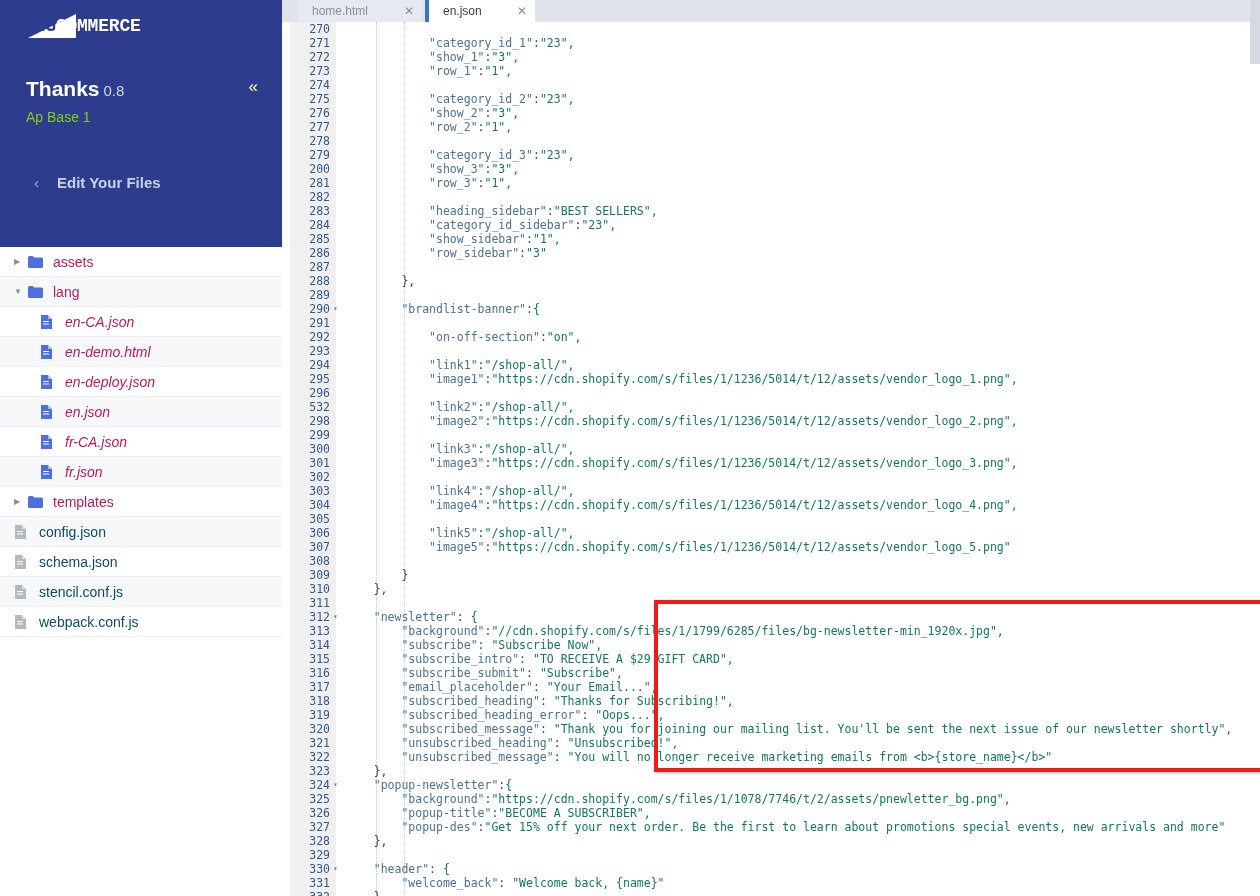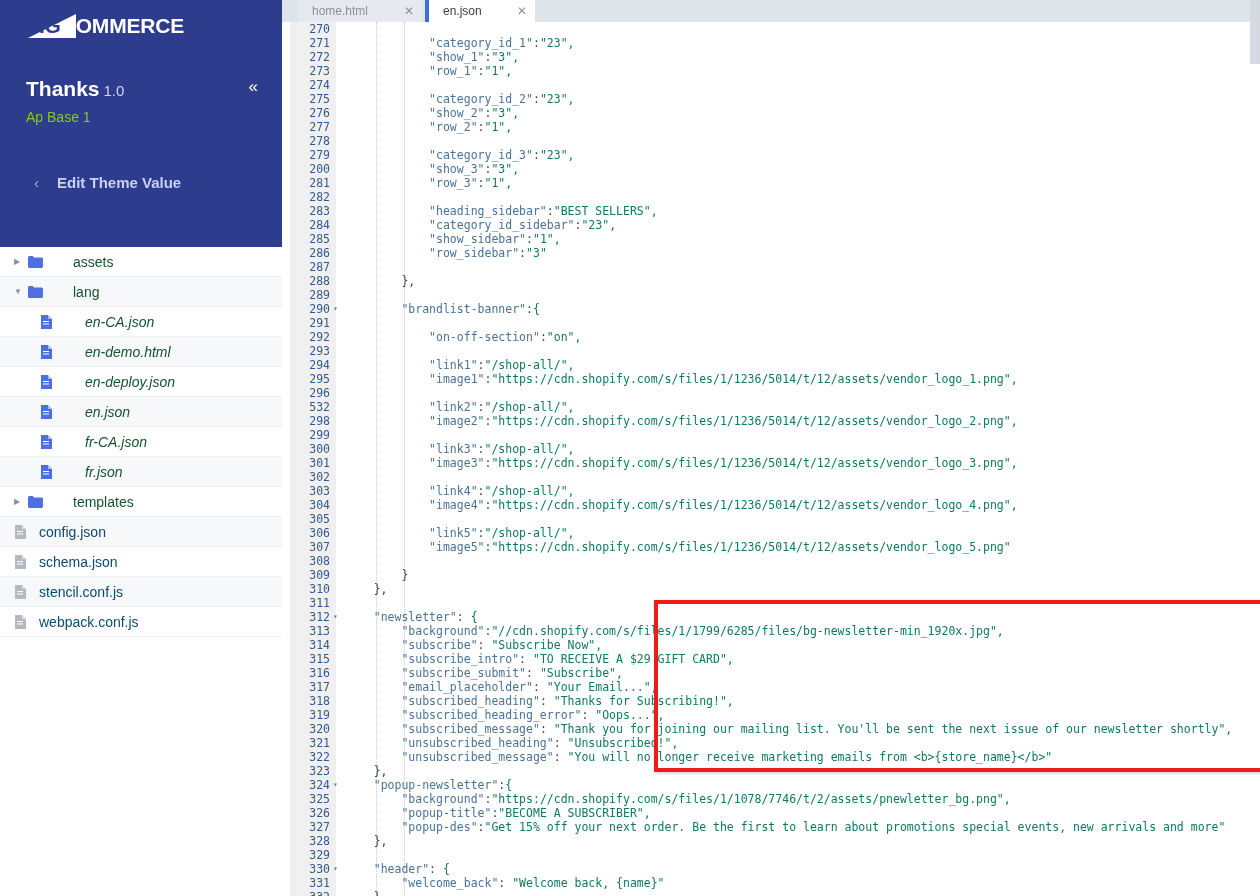--- a/index.html
+++ b/index.html
@@ -11,22 +11,22 @@
   }
   #app { display: flex; width: 1260px; height: 896px; position: relative; }
 
   
   #sidebar { width: 282px; height: 896px; background: #ffffff; position: relative; flex: 0 0 282px; }
   .side-blue { background: #2d3c8c; height: 247px; padding: 0; position: relative; }
 
   .logo-wrap { padding: 14px 0 0 24px; height: 46px; }
   .logo { position: relative; display: inline-block; height: 24px; }
   .logo-tri { position: absolute; left: 0; top: 0; width: 52px; height: 24px; }
-  .logo-text { position: relative; z-index: 2; font-size: 21px; font-weight: bold;
-               letter-spacing: -0.2px; line-height: 24px; color: #ffffff; display: inline-block; }
+  .logo-text { position: relative; z-index: 2; font-size: 18px; font-weight: bold;
+               letter-spacing: -0.2px; line-height: 24px; color: #ffffff; display: inline-block; font-family: Liberation Mono, monospace; }
   .logo-text .big { color: #2d3c8c; }
 
   .theme-block { padding: 30px 0 0 26px; position: relative; }
   .theme-name { font-size: 21px; font-weight: bold; color: #ffffff; line-height: 26px; }
   .theme-name .ver { font-size: 15px; font-weight: normal; color: #cfd6ea; margin-left: 4px; }
   .theme-sub { font-size: 14px; color: #84cc16; margin-top: 5px; }
   .collapse-btn { position: absolute; right: 24px; top: 32px; color: #ffffff;
                   font-size: 17px; line-height: 1; cursor: pointer; }
 
   .edit-row { display: flex; align-items: center; padding: 0 0 0 34px; margin-top: 44px;
@@ -36,21 +36,21 @@
 
   .tree { background: #ffffff; font-size: 14px; }
   .tree-row { display: flex; align-items: center; height: 30px; border-bottom: 1px solid #eef0f3;
               padding-left: 14px; cursor: pointer; }
   .tree-row.alt { background: #f7f8fa; }
   .tree-row.indent1 { padding-left: 26px; font-style: italic; }
   .arrow { width: 14px; color: #8a8f98; font-size: 8px; line-height: 1; flex: 0 0 14px; }
   .arrow.open { color: #8a8f98; }
   .ico { flex: 0 0 18px; margin-right: 7px; display: inline-block; line-height: 0; }
   .tree-label { font-size: 14px; }
-  .tree-label.blue { color: #14532d; margin-left: 20px; }
+  .tree-label.blue { color: #be185d; }
   .tree-label.grey { color: #0c4a6e; }
 
   
   #editor { flex: 1 1 auto; position: relative; background: #ffffff; }
   .gap-col { position: absolute; left: 0; top: 0; width: 8px; height: 896px; background: #ffffff; }
 
   .tabbar { height: 22px; background: #dfe3ea; position: relative; }
   .tab { position: absolute; top: 0; height: 22px; display: flex; align-items: center;
          padding: 0 8px 0 14px; font-size: 12px; cursor: pointer; }
   .tab.inactive { background: #e6e9ef; color: #8b9099; left: 16px; width: 124px; }
@@ -98,28 +98,28 @@
       <div class="logo-wrap">
         <div class="logo">
           <svg class="logo-tri" viewBox="0 0 52 24" xmlns="http://www.w3.org/2000/svg">
             <polygon points="52,0 52,24 4,24" fill="#ffffff"></polygon>
           </svg>
           <span class="logo-text"><span class="big">BIG</span><span>COMMERCE</span></span>
         </div>
       </div>
 
       <div class="theme-block">
-        <div class="theme-name"><span>Thanks</span><span class="ver">1.0</span></div>
+        <div class="theme-name"><span>Thanks</span><span class="ver">0.8</span></div>
         <div class="theme-sub">Ap Base 1</div>
         <div class="collapse-btn">«</div>
       </div>
 
       <div class="edit-row">
         <span class="edit-chevron">‹</span>
-        <span class="edit-label">Edit Theme Value</span>
+        <span class="edit-label">Edit Your Files</span>
       </div>
     </div>
 
     <div class="tree" id="file-tree">
         <div class="tree-row">
           <span class="arrow">▶</span>
           <span class="ico"><svg width="15" height="12" viewBox="0 0 15 12">
               <path d="M0 1.5A1.5 1.5 0 0 1 1.5 0h3.2l1.4 1.6H13.5A1.5 1.5 0 0 1 15 3.1V10.5A1.5 1.5 0 0 1 13.5 12h-12A1.5 1.5 0 0 1 0 10.5z" fill="#4d6fe0"></path>
             </svg></span>
           <span class="tree-label blue">assets</span>

